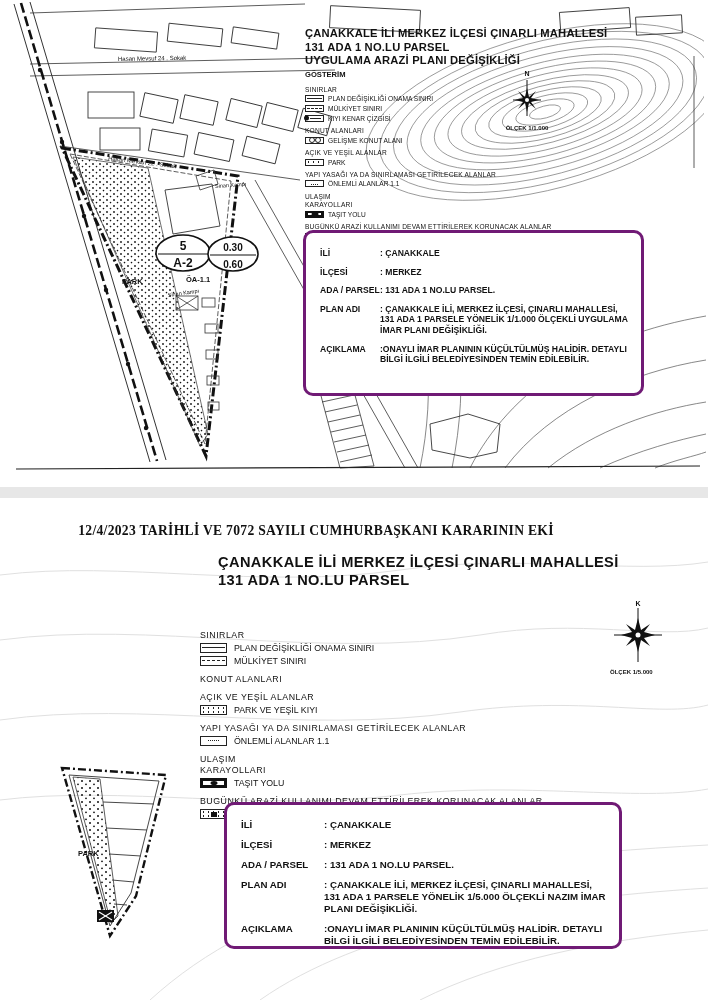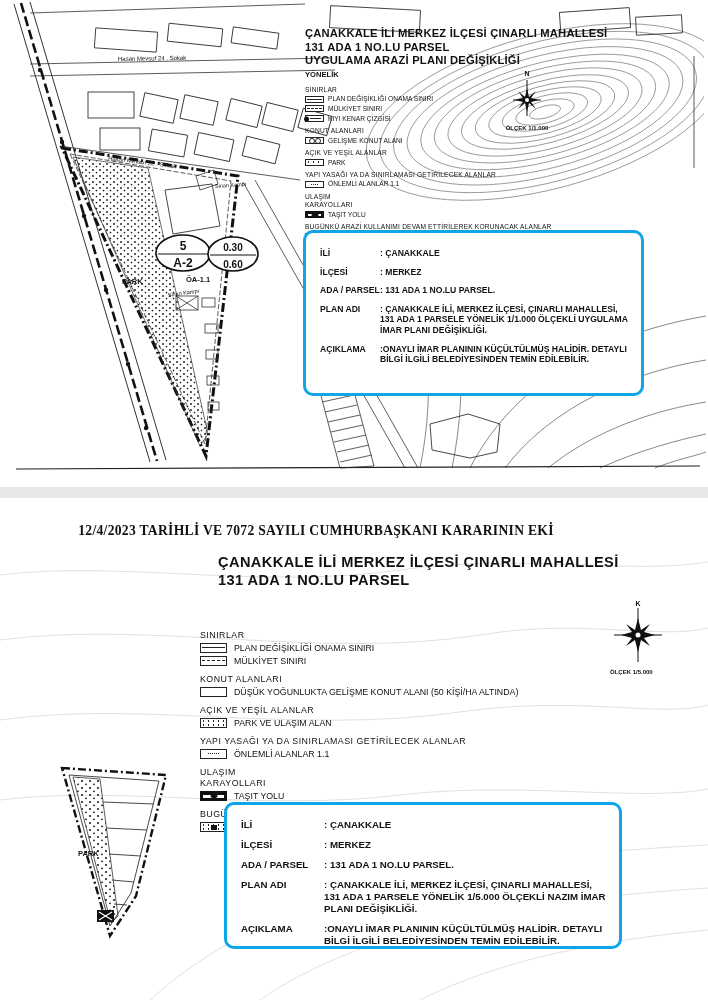--- a/index.html
+++ b/index.html
@@ -13,21 +13,21 @@
           line-height:13.5px;letter-spacing:.2px;z-index:3}
   .gosterim{position:absolute;left:305px;top:70px;font-size:7.6px;font-weight:700;z-index:3}
   .header2{position:absolute;left:0;top:523px;width:632px;text-align:center;z-index:3;
            font-family:"Liberation Serif",serif;font-weight:700;font-size:13.6px;letter-spacing:.3px}
   .title2{position:absolute;left:218px;top:554px;width:460px;font-size:14.6px;font-weight:700;
           line-height:17.5px;letter-spacing:.4px;z-index:3}
 
   
   .lg{position:absolute;z-index:3}
   .lg .lg-title{font-weight:400;letter-spacing:.2px}
-  .lg .lg-item{display:flex;align-items:center}
+  .lg .lg-item{display:flex;align-items:flex-start}
   .lg1{left:305px;top:81px;width:340px;font-size:6.6px;line-height:7.6px}
   .lg1 .lg-title{margin-top:4.5px}
   .lg1 .lg-item{margin-top:2.2px}
   .lg1 .sw{width:19px;height:7px;margin-right:4px}
   .lg2{left:200px;top:622px;width:460px;font-size:8.8px;line-height:10.5px}
   .lg2 .lg-title{margin-top:7.5px;letter-spacing:.5px}
   .lg2 .lg-item{margin-top:2.5px}
   .lg2 .sw{width:27px;height:10px;margin-right:7px}
 
   
@@ -44,21 +44,21 @@
   .sw.park,.sw.kumsal{background-image:radial-gradient(circle,#222 .8px,transparent 1px);
                       background-size:5px 4px}
   .sw.onlemli::before{content:"";position:absolute;left:28%;right:28%;top:42%;border-top:1.4px dotted #222}
   .sw.tasit{background:#111;border-color:#111}
   .sw.tasit::before{content:"";position:absolute;left:2px;right:2px;top:30%;bottom:30%;background:#fff}
   .sw.tasit::after{content:"";position:absolute;left:50%;top:50%;transform:translate(-50%,-50%);
                    width:7px;height:4px;background:#111;border-radius:50%}
   .sw.kumsal::after{content:"";position:absolute;left:38%;top:22%;width:6px;height:5px;background:#111}
 
   
-  .info-table{position:absolute;background:#fff;border:3px solid #0ea5e9;border-radius:10px;
+  .info-table{position:absolute;background:#fff;border:3px solid #701a75;border-radius:10px;
               box-sizing:border-box;font-weight:700;z-index:4}
   .t1{left:303px;top:230px;width:341px;height:166px;padding:15px 10px 6px 14px;
       font-size:8.6px;line-height:10.6px}
   .t1 .tl{width:60px}
   .t2{left:224px;top:802px;width:398px;height:147px;padding:14px 12px 6px 14px;
       font-size:9.7px;line-height:12px}
   .t2 .tl{width:83px}
   .tr-row{display:flex;margin-bottom:8px}
   .tl{flex:none}
   .tv{flex:1}
@@ -206,21 +206,21 @@
   <text x="527" y="130" font-size="6" font-weight="bold" text-anchor="middle">ÖLÇEK 1/1.000</text>
 
   <path d="M16,469 L700,466" stroke="#222" stroke-width="1.2" fill="none"></path>
 </svg>
 
 <div class="title1">
   <div>ÇANAKKALE İLİ MERKEZ İLÇESİ ÇINARLI MAHALLESİ</div>
   <div>131 ADA 1 NO.LU PARSEL</div>
   <div>UYGULAMA ARAZİ PLANI DEĞİŞİKLİĞİ</div>
 </div>
-<div class="gosterim">YÖNELİK</div>
+<div class="gosterim">GÖSTERİM</div>
 <div class="lg lg1" id="legend1">
     <div class="lg-title">SINIRLAR</div>
     <div class="lg-item">
       <span class="sw onama"></span>
       <span>PLAN DEĞİŞİKLİĞİ ONAMA SINIRI</span>
     </div>
     <div class="lg-item">
       <span class="sw mulkiyet"></span>
       <span>MÜLKİYET SINIRI</span>
     </div>
@@ -302,28 +302,24 @@
     <div class="lg-title">SINIRLAR</div>
     <div class="lg-item">
       <span class="sw onama"></span>
       <span>PLAN DEĞİŞİKLİĞİ ONAMA SINIRI</span>
     </div>
     <div class="lg-item">
       <span class="sw mulkiyet"></span>
       <span>MÜLKİYET SINIRI</span>
     </div>
     <div class="lg-title">KONUT ALANLARI</div>
-    <div class="lg-item">
-      <span class="sw konut-plain"></span>
-      <span>DÜŞÜK YOĞUNLUKTA GELİŞME KONUT ALANI (50 KİŞİ/HA ALTINDA)</span>
-    </div>
     <div class="lg-title">AÇIK VE YEŞİL ALANLAR</div>
     <div class="lg-item">
       <span class="sw park"></span>
-      <span>PARK VE ULAŞIM ALAN</span>
+      <span>PARK VE YEŞİL KIYI</span>
     </div>
     <div class="lg-title">YAPI YASAĞI YA DA SINIRLAMASI GETİRİLECEK ALANLAR</div>
     <div class="lg-item">
       <span class="sw onlemli"></span>
       <span>ÖNLEMLİ ALANLAR 1.1</span>
     </div>
     <div class="lg-title">ULAŞIM</div>
     <div class="lg-title" style="margin-top: 1px;">KARAYOLLARI</div>
     <div class="lg-item">
       <span class="sw tasit"></span>

